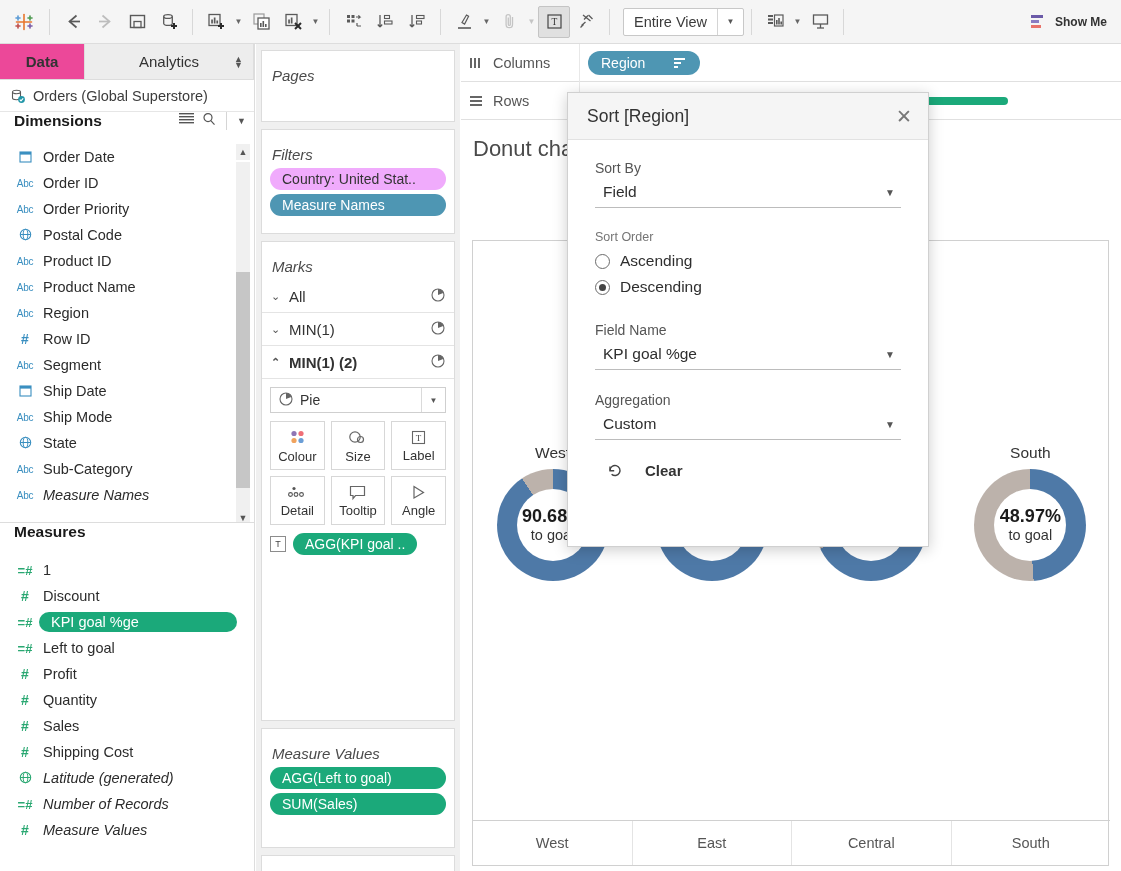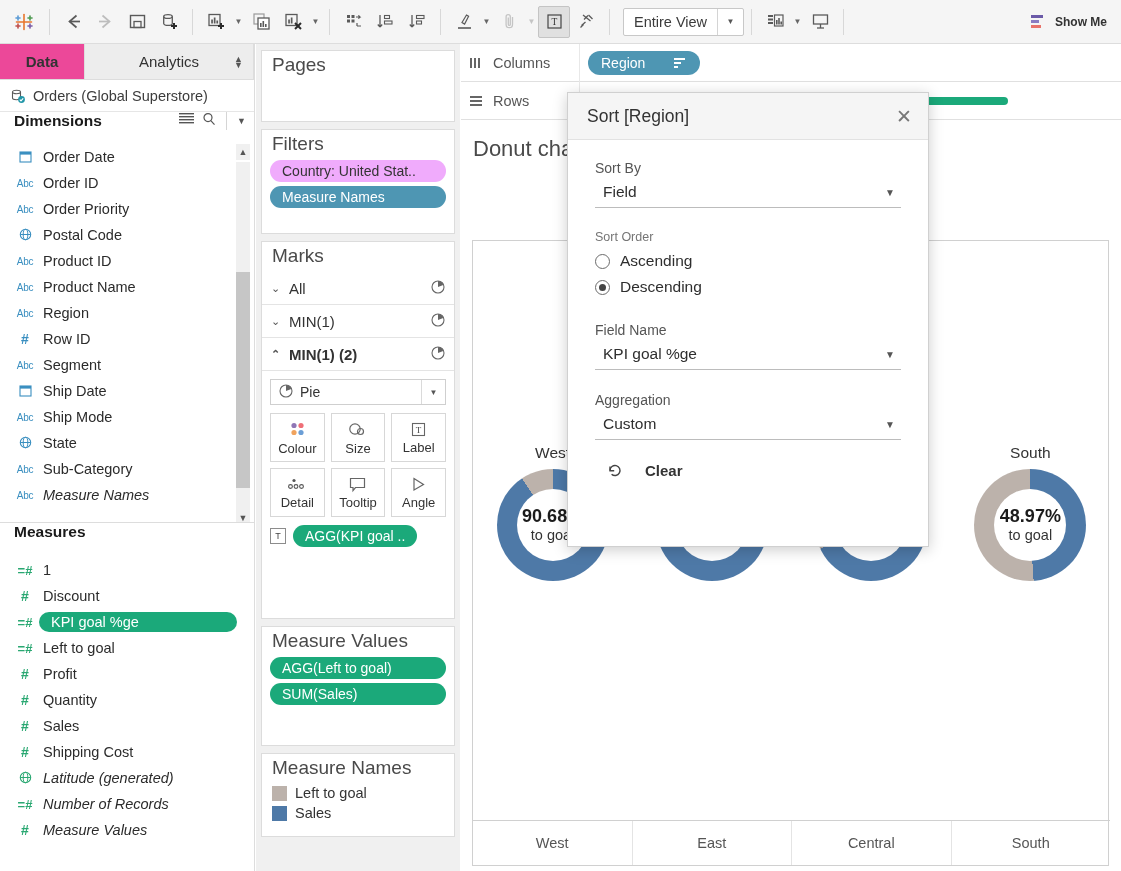--- a/index.html
+++ b/index.html
@@ -64,21 +64,21 @@
   .dims-list{ position:relative; height:378px; overflow:hidden; }
   .scroll-track{ position:absolute; right:4px; top:18px; width:14px; height:348px; background:#f0f0f0;}
   .scroll-thumb{ position:absolute; right:4px; top:128px; width:14px; height:216px; background:#c6c6c6;}
   .scroll-arrow{ position:absolute; right:4px; width:14px; height:16px; display:flex;
       align-items:center; justify-content:center; font-size:9px; color:#555; background:#f0f0f0;}
   .hr-div{ height:1px; background:#ddd; margin:0; }
 
   
   .shelf-col{ position:absolute; left:256px; top:44px; width:204px; height:827px; background:#f0f0f0; padding:6px 5px;}
   .card{ background:#fff; border:1px solid #dcdcdc; margin-bottom:7px; }
-  .card-title{ font-size:19px; color:#4a4a4a; padding:3px 10px 5px 10px;}
+  .card-title{ font-size:15px; color:#4a4a4a; padding:16px 10px 5px 10px;font-style:italic;}
   .card-body{ padding:0 8px 9px 8px; display:flex; flex-direction:column; gap:4px;}
   .pill{ border-radius:11px; font-size:14px; padding:3px 12px; color:#fff; display:flex; align-items:center; cursor:pointer;}
   .pill.grey{ background:#f0abfc; color:#333; }
   .pill.blue{ background:#4e96b3; }
   .pill.green{ background:#1ba97a; }
 
   .marks-row{ display:flex; align-items:center; height:33px; border-bottom:1px solid #e4e4e4;
       padding:0 9px; font-size:15px; color:#333; cursor:pointer;}
   .marks-row .chev{ width:18px; font-size:11px; color:#555;}
   .marks-row .mk-icon{ margin-left:auto; color:#666; font-size:13px;}
@@ -503,21 +503,21 @@
     </div>
 
     <div class="card" style="height:105px">
       <div class="card-title">Filters</div>
       <div class="card-body" id="filters-items">
           <div class="pill grey">Country: United Stat..</div>
           <div class="pill blue">Measure Names</div>
         </div>
     </div>
 
-    <div class="card" style="height:378px">
+    <div class="card" style="height:480px">
       <div class="card-title">Marks</div>
       <div id="marks-rows">
           <div class="marks-row">
             <span class="chev">⌄</span>
             <span>All</span>
             <span class="mk-icon"><svg width="14" height="14" viewBox="0 0 14 14">
                 <circle cx="7" cy="7" r="6" fill="none" stroke="#666" stroke-width="1.1"></circle>
                 <path d="M7 7 L7 1 A6 6 0 0 1 12.2 5 Z" fill="#666"></path>
               </svg></span>
           </div>

